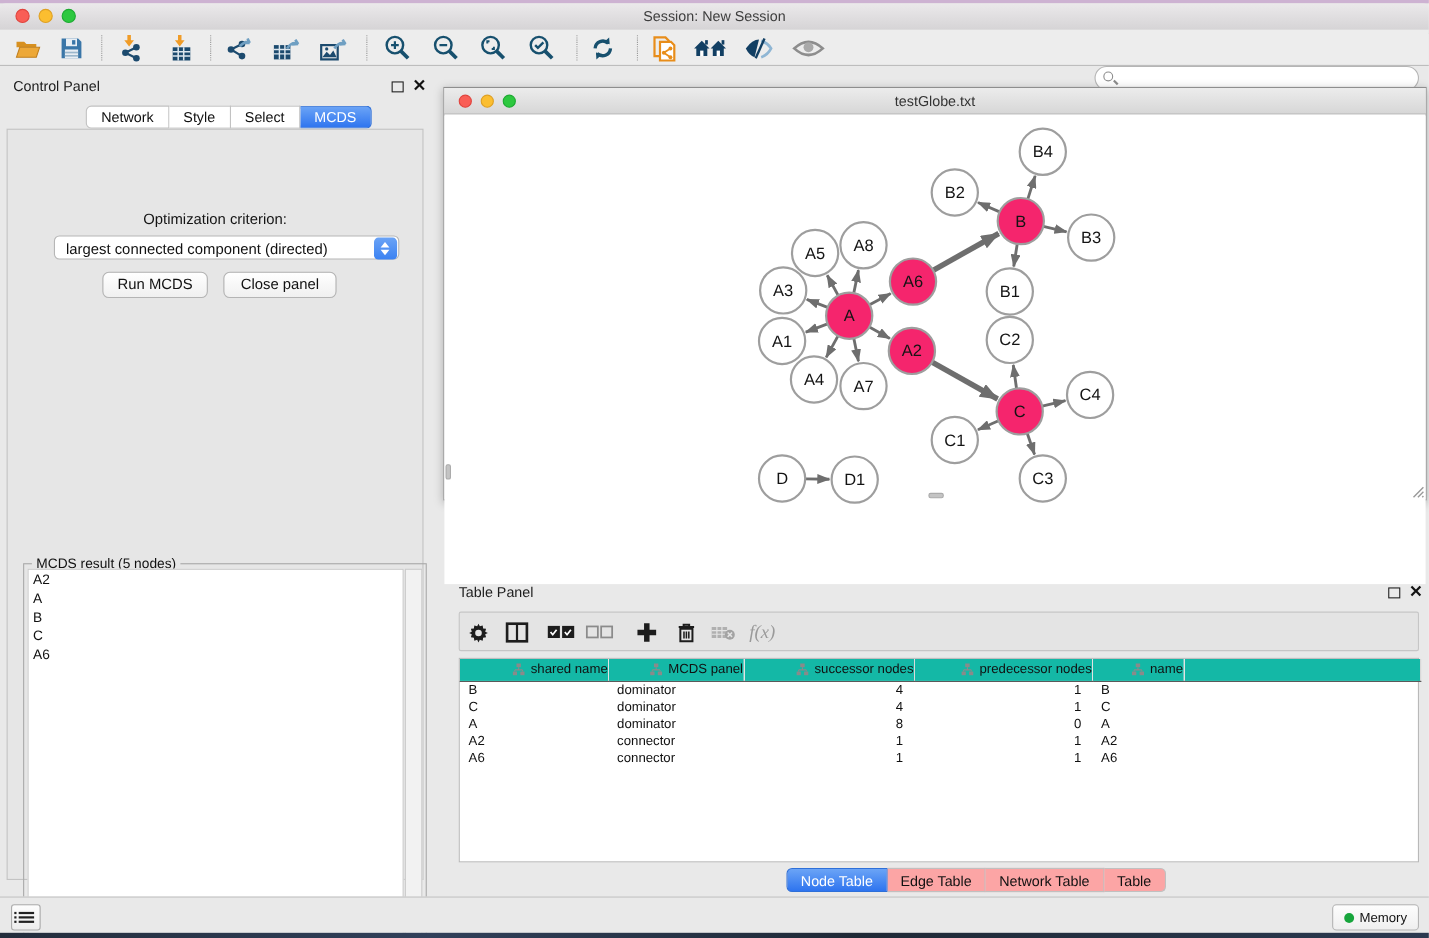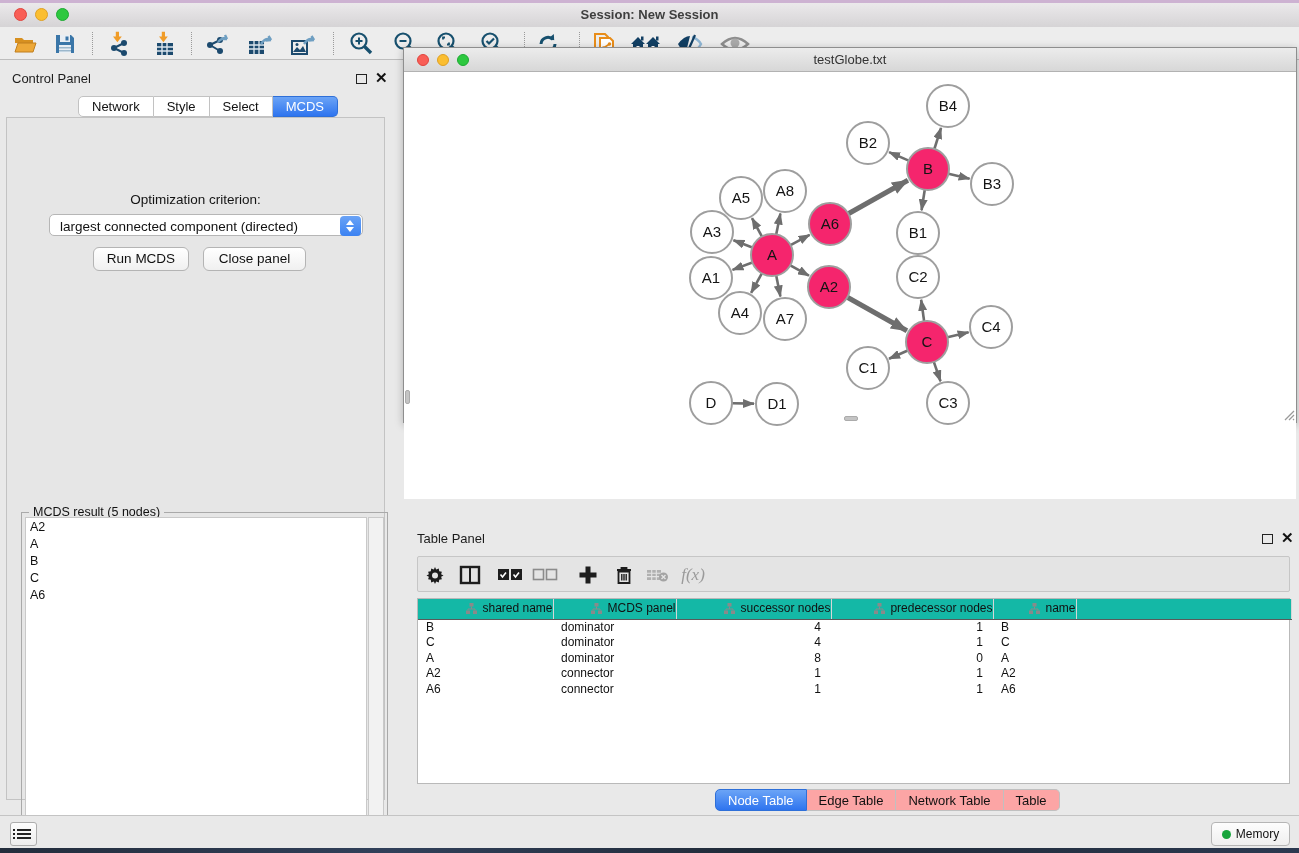--- a/index.html
+++ b/index.html
@@ -3,21 +3,21 @@
 <meta charset="utf-8">
 <style>
   * { margin:0; padding:0; box-sizing:border-box; }
   html,body { width:1299px; height:853px; font-family:"Liberation Sans",sans-serif; }
   #app { position:relative; width:1299px; height:853px; background:#e9e9e9; overflow:hidden; }
 
   
   .desktop-top { position:absolute; left:0; top:0; width:100%; height:3px; background:#cdb2d2; }
   .titlebar { position:absolute; left:0; top:3px; width:100%; height:28px;
     background:linear-gradient(#ebe9eb,#d3d1d3); border-bottom:1px solid #b5b3b5;
-    border-radius:5px 5px 0 0;font-weight:bold; }
+    border-radius:5px 5px 0 0; }
   .titlebar .title { position:absolute; left:0; right:0; top:4px; text-align:center;
     font-size:13px; color:#3e3e3e; }
   .lights { position:absolute; left:14px; top:5px; display:flex; gap:8px; }
   .light { width:13px; height:13px; border-radius:50%; }
   .light.red { background:#f95e56; border:1px solid #e0443e; }
   .light.yellow { background:#fbbe30; border:1px solid #dfa023; }
   .light.green { background:#2dc83f; border:1px solid #1daa32; }
   .lights-sm .light { width:12px; height:12px; }
 
   .toolbar { position:absolute; left:0; top:27px; width:100%; height:33px;
@@ -70,21 +70,21 @@
     border:1px solid #a9a9a9; }
   .result-title { position:absolute; left:7px; top:-8px; background:#e6e6e6;
     padding:0 4px; font-size:12.5px; color:#111; }
   .result-list { position:absolute; left:3px; top:4px; width:342px; height:338px;
     background:#fff; border:1px solid #c9c9c9; overflow:hidden; }
   .result-scroll { position:absolute; right:3px; top:4px; width:16px; height:338px;
     background:#f2f2f2; border:1px solid #c9c9c9; }
   .result-item { font-size:12.5px; color:#111; padding:1.5px 0 1.5px 4px; line-height:14px; }
 
   
-  .netwin { position:absolute; left:403px; top:47px; width:894px; height:376px;
+  .netwin { position:absolute; left:403px; top:79px; width:894px; height:376px;
     background:#fff; border:1px solid #8e8e8e; box-shadow:0 2px 8px rgba(0,0,0,.25); }
   .net-titlebar { position:absolute; left:0; top:0; width:100%; height:24px;
     background:linear-gradient(#ececec,#d7d7d7); border-bottom:1px solid #b2b2b2; }
   .net-titlebar .title { position:absolute; left:0; right:0; top:4px; text-align:center;
     font-size:13px; color:#333; }
   .net-canvas { position:absolute; left:0; top:25px; width:892px; height:426px; background:#fff; }
   .v-thumb { position:absolute; left:1px; top:342px; width:5px; height:14px;
     background:#c4c4c4; border:1px solid #ababab; border-radius:2px; }
   .h-thumb { position:absolute; left:440px; bottom:1px; width:14px; height:5px;
     background:#c4c4c4; border:1px solid #ababab; border-radius:2px; }

